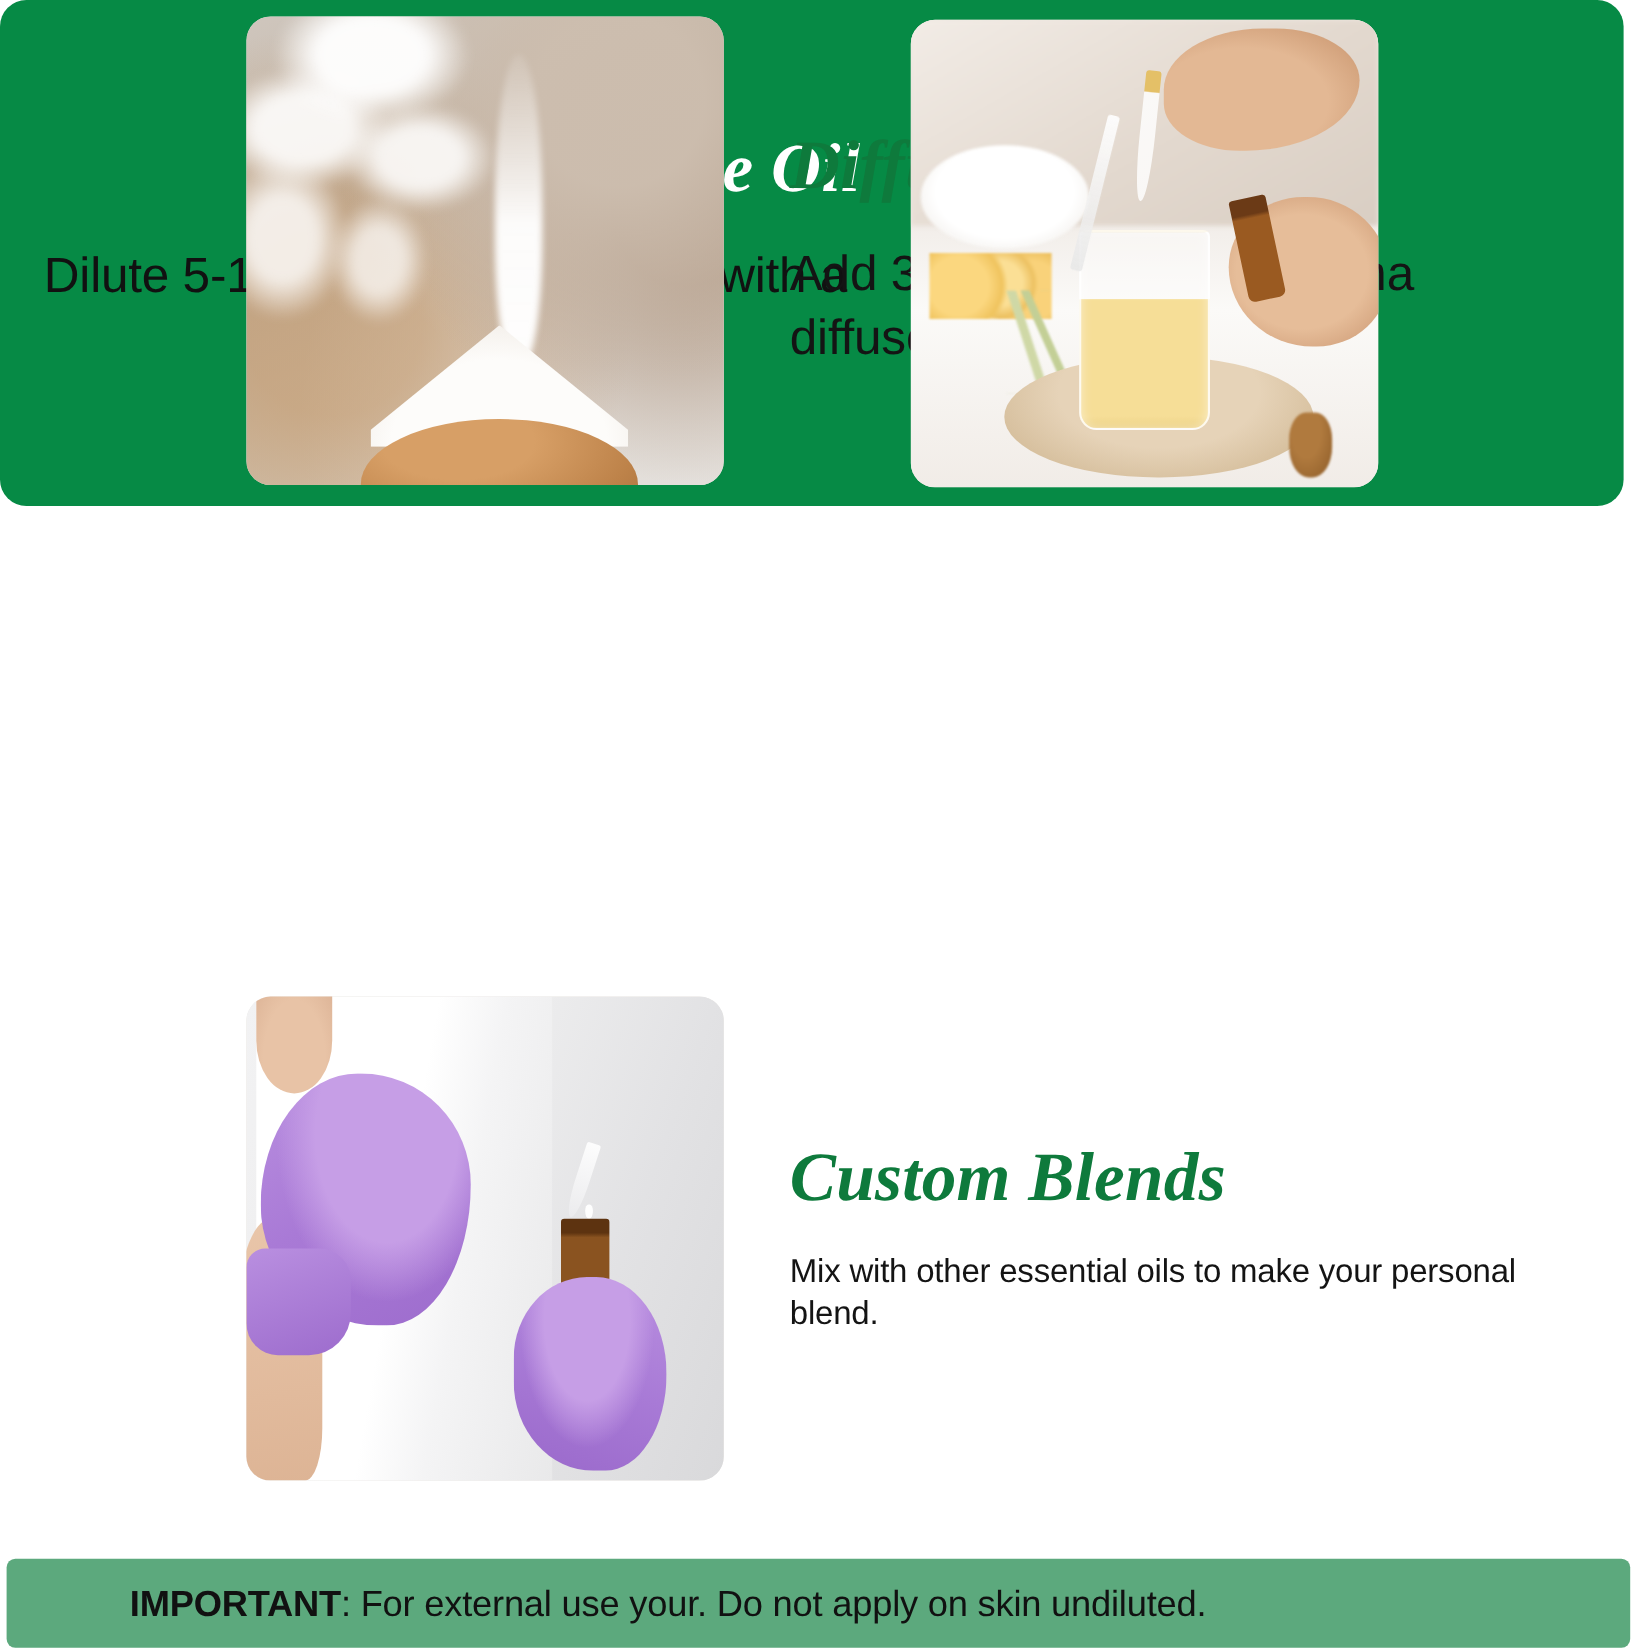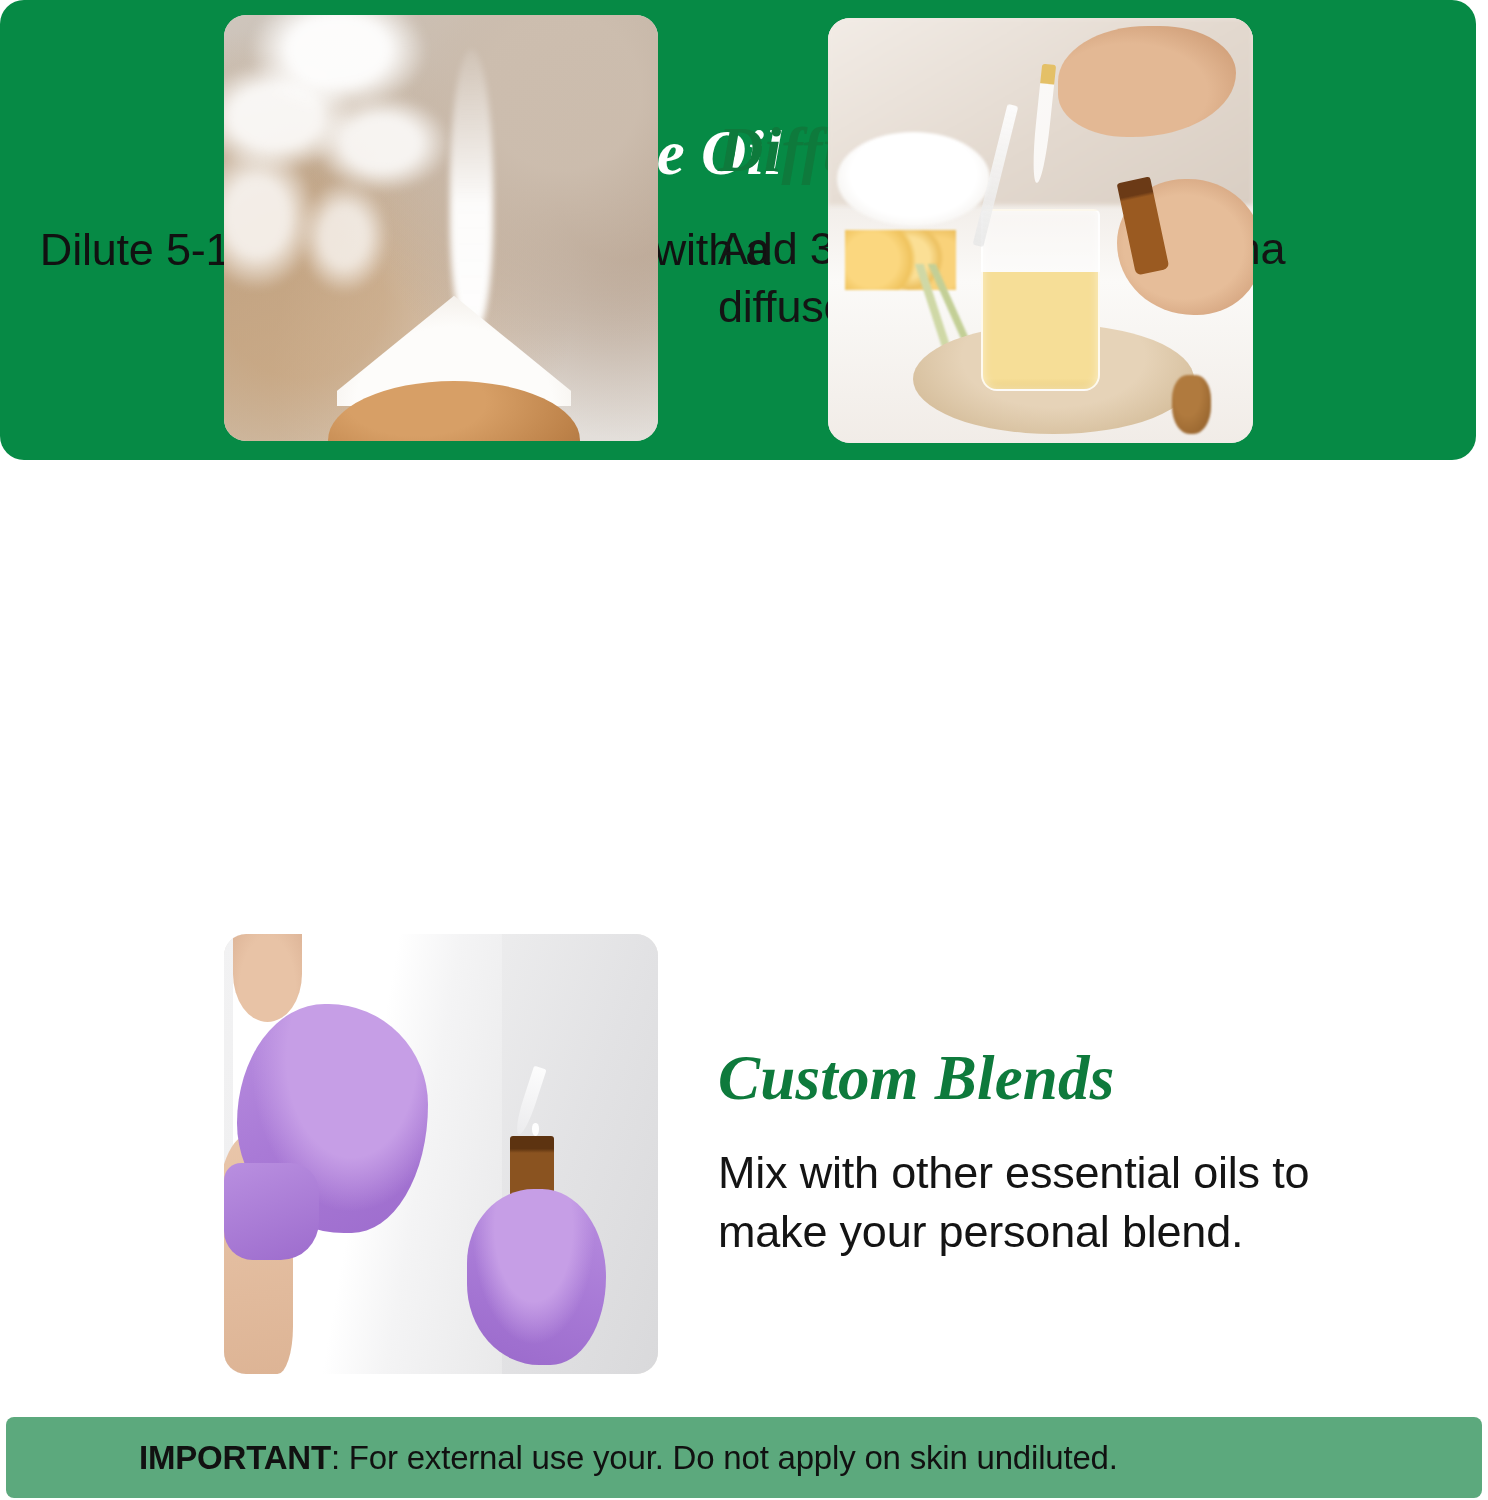--- a/index.html
+++ b/index.html
@@ -84,46 +84,46 @@
     margin-bottom: 36px;
   }
   #sec-massage .body-text { font-size: 45px; color: #111111; }
   #sec-massage .photo {
     width: 425px; height: 425px;
     margin-left: 28px;
   }
 
   
   #sec-custom {
-    left: 0; top: 929px; width: 1488px; height: 450px;
+    left: 0; top: 901px; width: 1488px; height: 450px;
   }
   #sec-custom .photo { width: 434px; height: 440px; margin-left: 224px; }
   #sec-custom .txtcol { margin-left: 60px; width: 700px; }
   #sec-custom .heading { font-size: 63px; color: #0E7A3C; margin-bottom: 34px; }
-  #sec-custom .body-text { font-size: 45px; }
+  #sec-custom .body-text { font-size: 30px; }
 
   
   #disclaimer {
     position: absolute;
     left: 6px; top: 1417px;
     width: 1476px; height: 81px;
     background: #5CA97D;
     border-radius: 8px;
     display: flex;
     align-items: center;
   }
   #disclaimer .note {
     font-family: "Liberation Sans", sans-serif;
     font-size: 33px;
     color: #111111;
     margin-left: 112px;
     letter-spacing: -0.2px;
     white-space: nowrap;
   }
-  #disclaimer .note b { font-weight: bold; margin-left: 21px; }
+  #disclaimer .note b { font-weight: bold; }
 
   
 
   
   .scene-diffuser {
     position: absolute; inset: 0;
     background:
       radial-gradient(circle at 78% 18%, rgba(205,190,175,.95) 0 16%, rgba(0,0,0,0) 55%),
       radial-gradient(circle at 92% 42%, rgba(166,139,116,.75) 0 14%, rgba(0,0,0,0) 52%),
       radial-gradient(circle at 18% 66%, rgba(196,150,101,.55) 0 18%, rgba(0,0,0,0) 60%),

